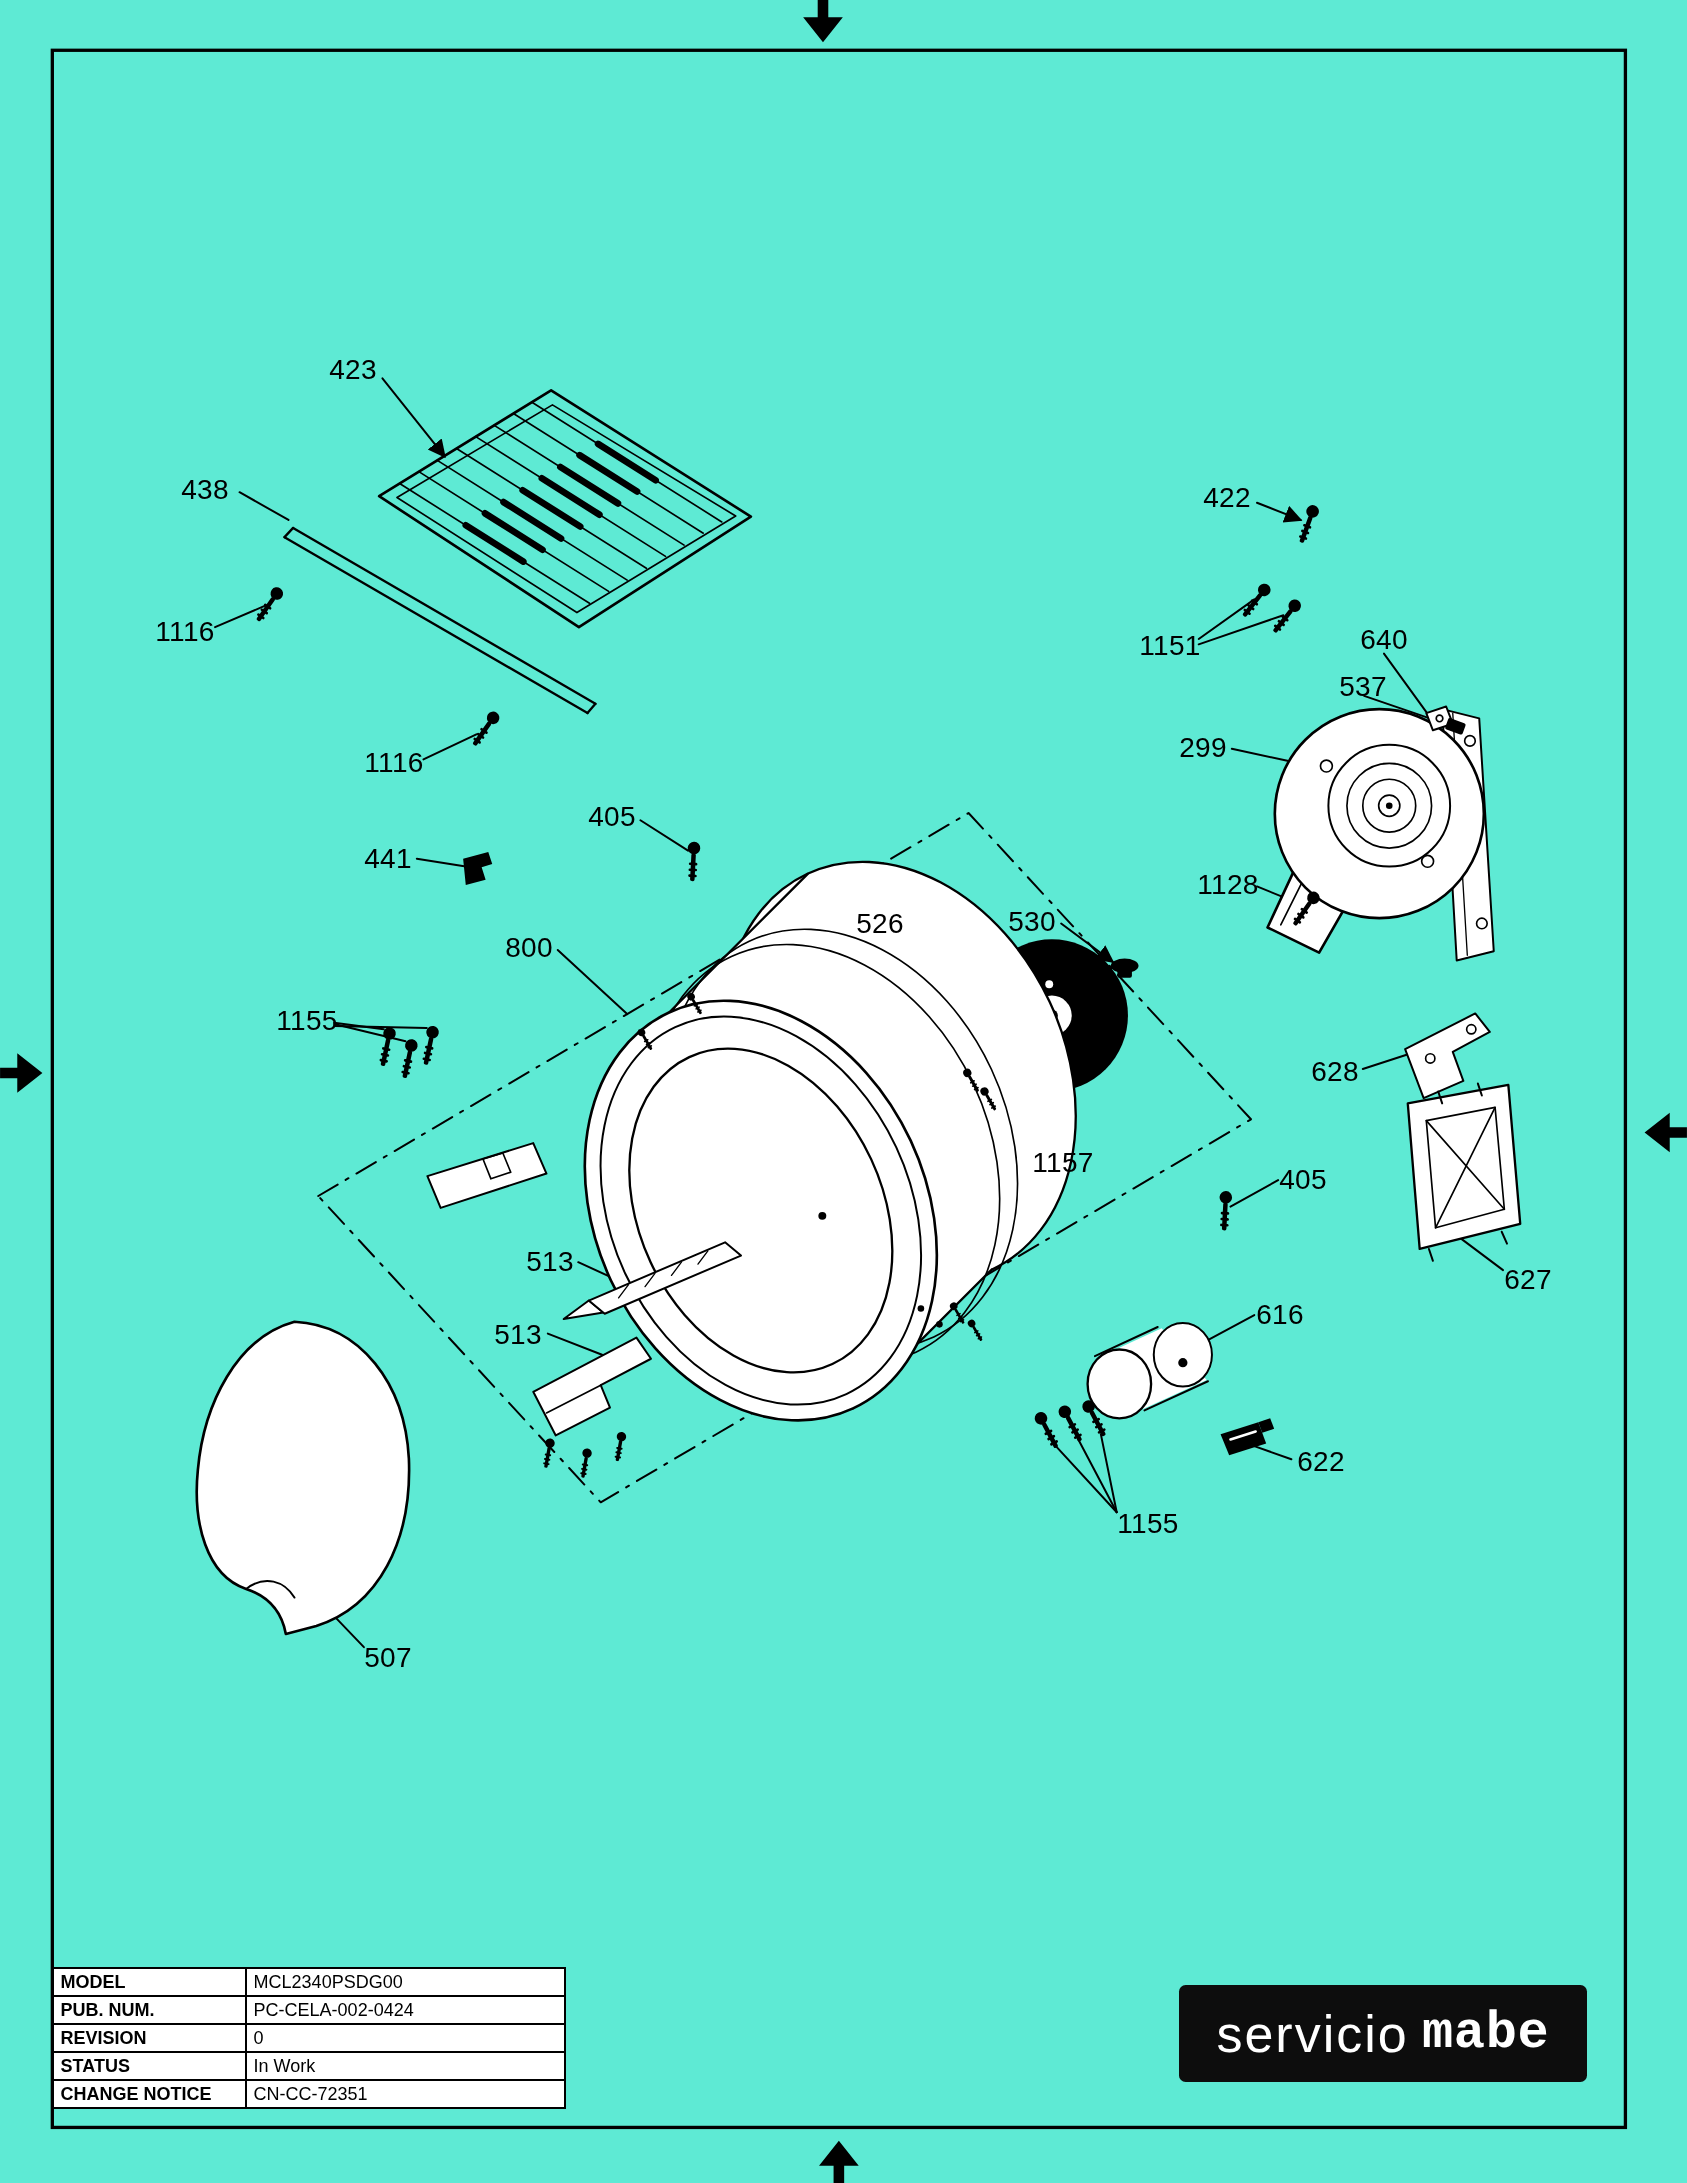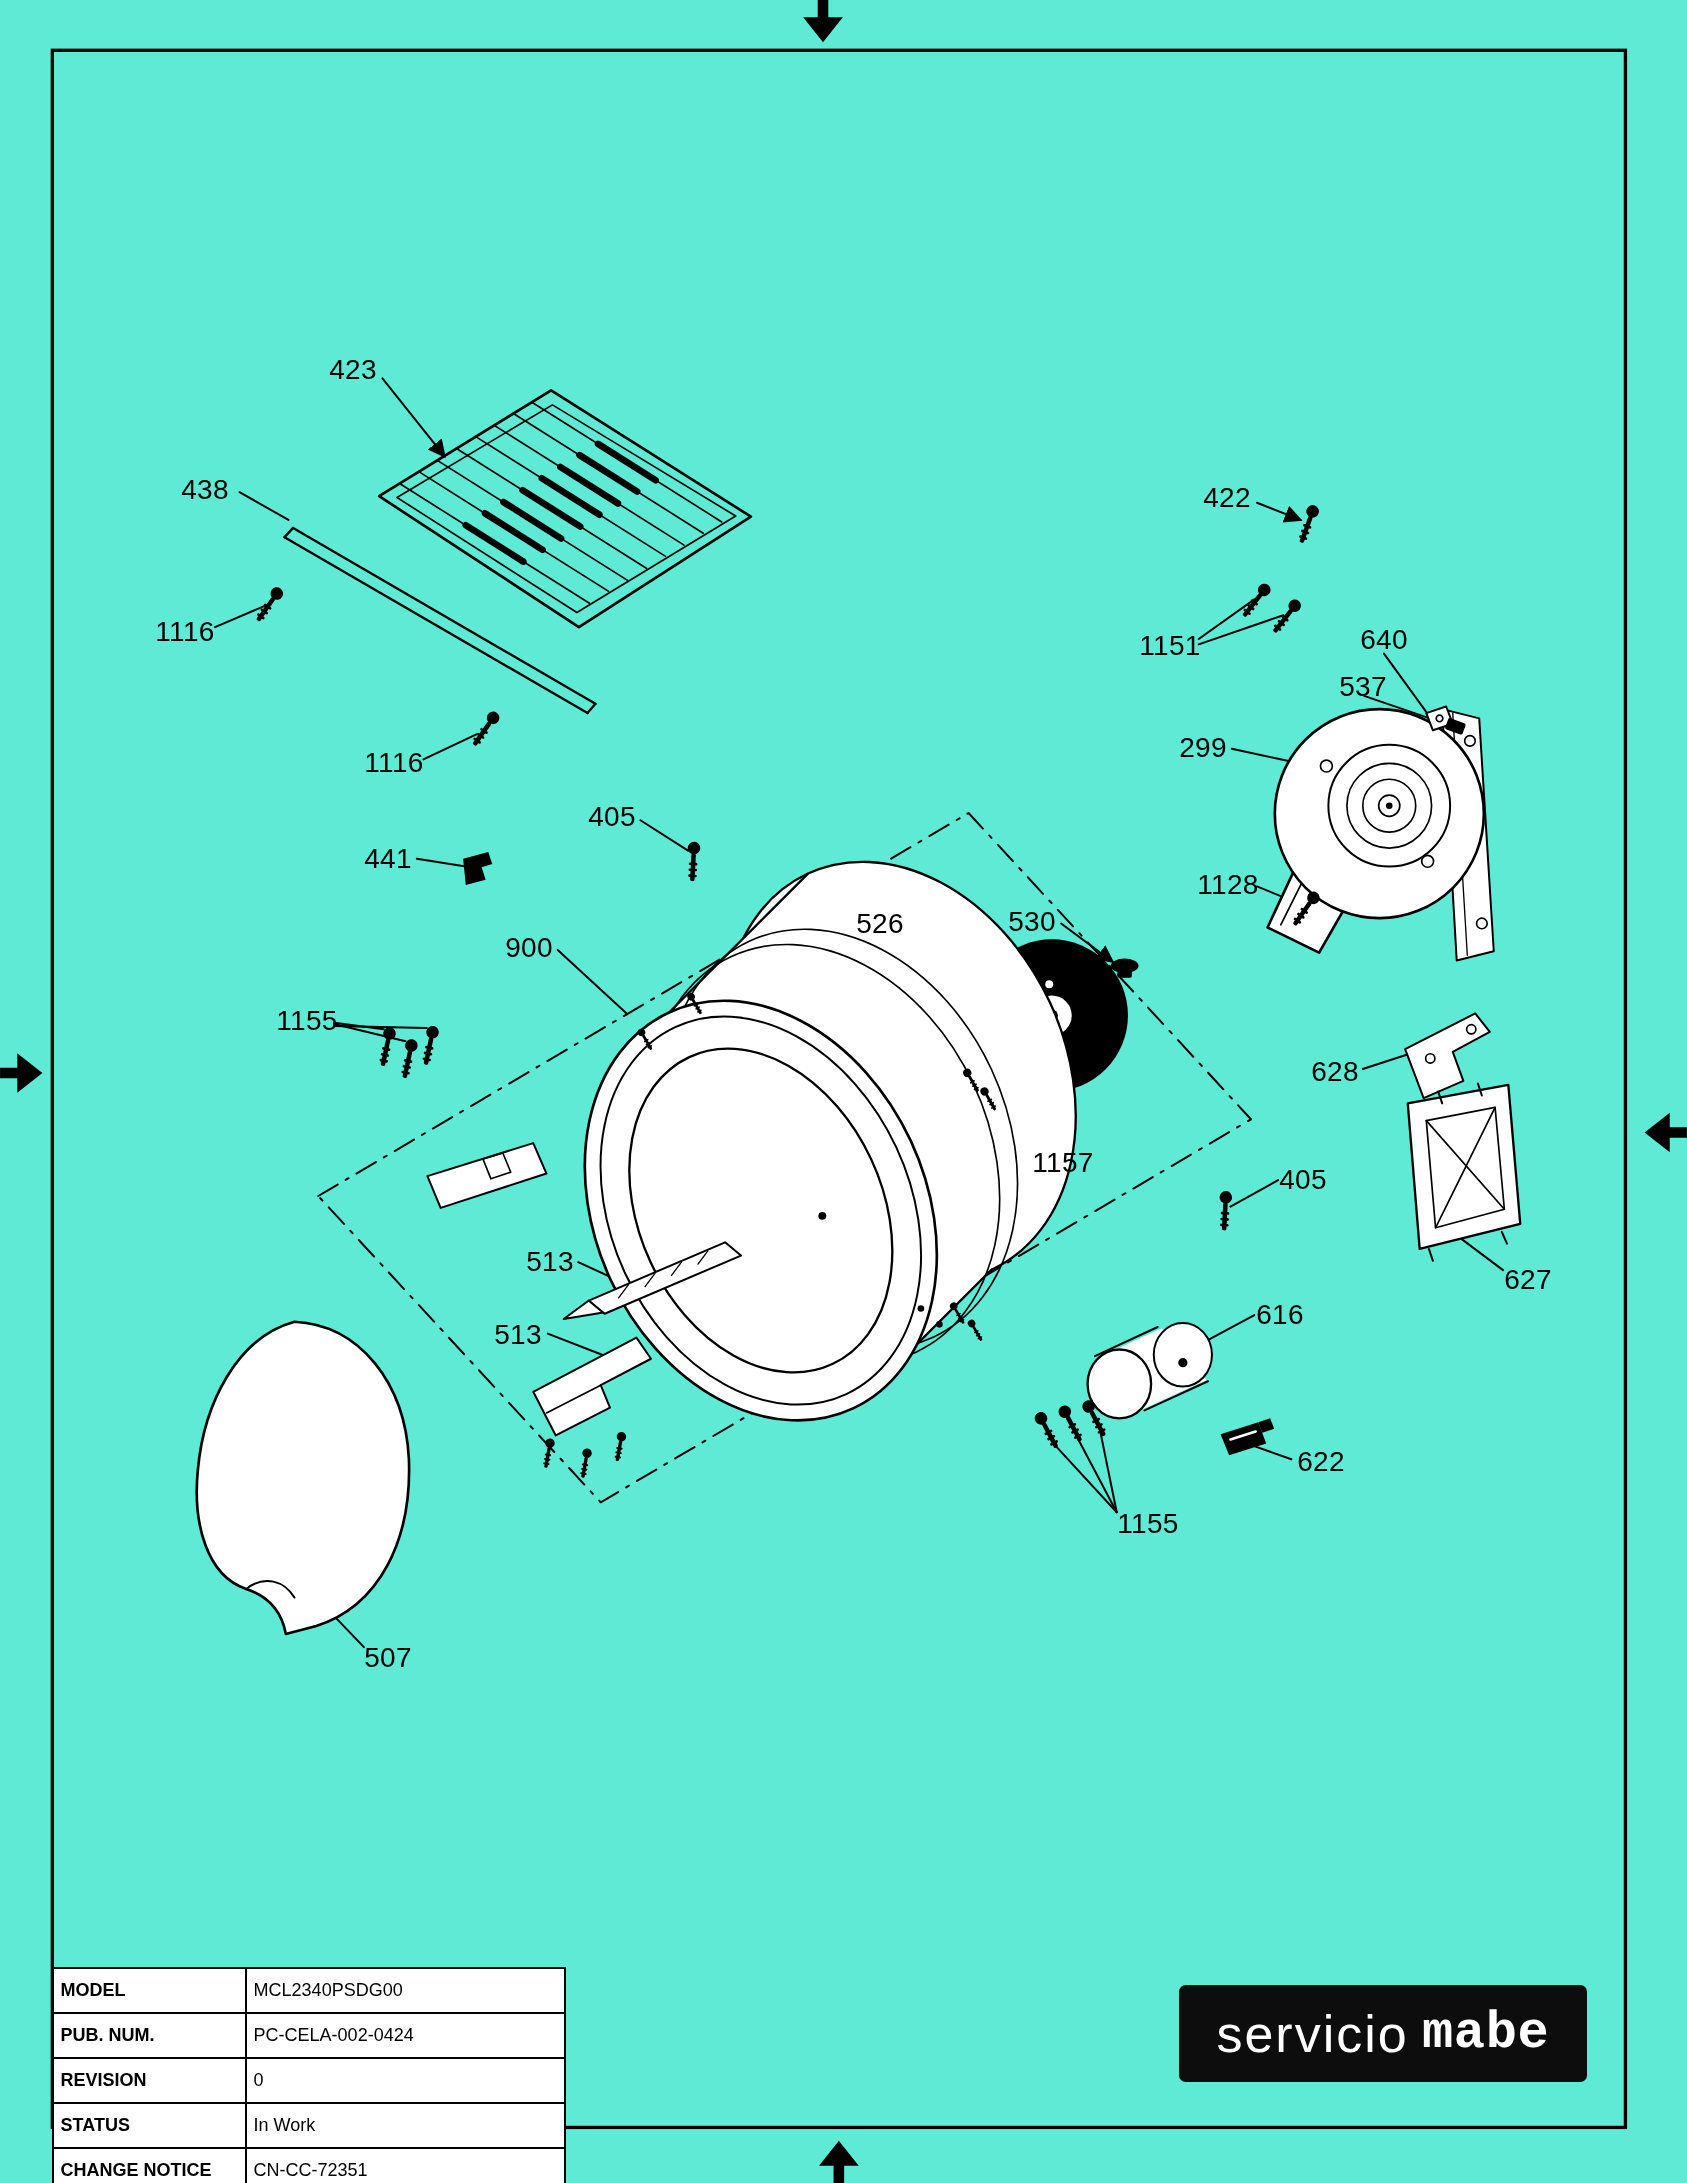--- a/index.html
+++ b/index.html
@@ -7,21 +7,21 @@
   body { font-family:"Liberation Sans", sans-serif; }
   .page { position:relative; width:1687px; height:2183px; background:#5eead4; overflow:hidden; }
   .art { position:absolute; left:0; top:0; width:1687px; height:2183px; }
   .callout {
     position:absolute; transform:translate(-50%,-50%);
     font-size:28px; color:#000; white-space:nowrap; letter-spacing:0.3px;
     font-family:"Liberation Sans", sans-serif;
   }
   .titleblock { position:absolute; left:52px; top:1967px; }
   .titleblock table { border-collapse:collapse; background:#fff; }
-  .titleblock td { border:2px solid #000; height:45px; font-size:18px; padding:0 6.6px; vertical-align:middle; }
+  .titleblock td { border:2px solid #000; height:28px; font-size:18px; padding:0 6.6px; vertical-align:middle; }
   .titleblock td.lbl { font-weight:bold; width:193px; }
   .titleblock td.val { width:319px; }
   .logo {
     position:absolute; left:1179px; top:1985px; width:408px; height:97px;
     background:#0d0d0d; border-radius:6.6px; color:#fff;
     display:flex; align-items:center; justify-content:center;
     font-size:52px; line-height:1;
   }
   .logo .light { font-weight:normal; letter-spacing:2px; }
   .logo .bold  { font-weight:bold; margin-left:13.2px; letter-spacing:0.7px;font-family:Liberation Mono, monospace; }
@@ -270,21 +270,21 @@
   <div class="callout" style="left:1170px;top:646px">1151</div>
   <div class="callout" style="left:1384px;top:640px">640</div>
   <div class="callout" style="left:1363px;top:687px">537</div>
   <div class="callout" style="left:1203px;top:748px">299</div>
   <div class="callout" style="left:394px;top:763px">1116</div>
   <div class="callout" style="left:612px;top:817px">405</div>
   <div class="callout" style="left:388px;top:859px">441</div>
   <div class="callout" style="left:1228px;top:885px">1128</div>
   <div class="callout" style="left:880px;top:924px">526</div>
   <div class="callout" style="left:1032px;top:922px">530</div>
-  <div class="callout" style="left:529px;top:948px">900</div>
+  <div class="callout" style="left:529px;top:948px">800</div>
   <div class="callout" style="left:307px;top:1021px">1155</div>
   <div class="callout" style="left:1335px;top:1072px">628</div>
   <div class="callout" style="left:1063px;top:1163px">1157</div>
   <div class="callout" style="left:1303px;top:1180px">405</div>
   <div class="callout" style="left:1528px;top:1280px">627</div>
   <div class="callout" style="left:550px;top:1262px">513</div>
   <div class="callout" style="left:518px;top:1335px">513</div>
   <div class="callout" style="left:1280px;top:1315px">616</div>
   <div class="callout" style="left:1321px;top:1462px">622</div>
   <div class="callout" style="left:1148px;top:1524px">1155</div>

